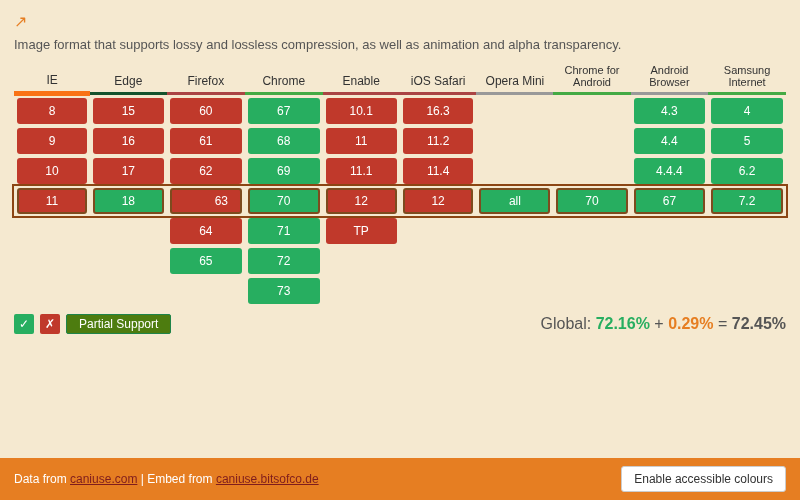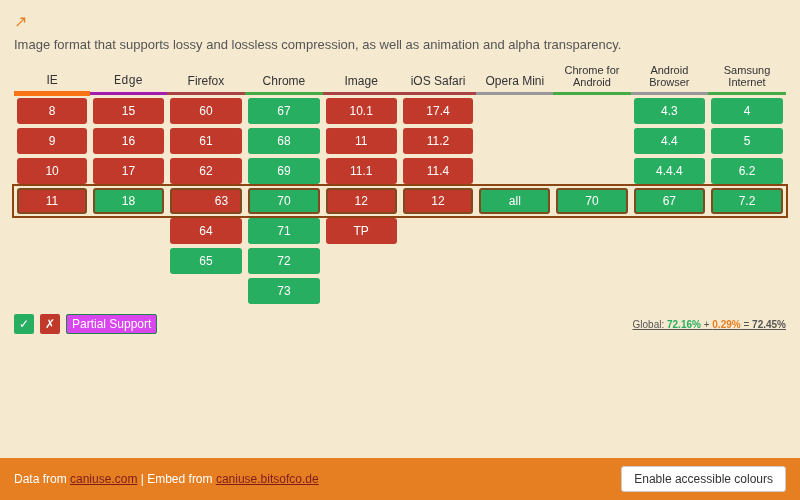--- a/index.html
+++ b/index.html
@@ -43,21 +43,21 @@
     .browser-table th {
       text-align: center;
       font-weight: normal;
       font-size: 12px;
       color: #333;
       padding: 2px 2px 4px 2px;
       vertical-align: bottom;
       width: 80px;
     }
     .browser-table th.ie-col { border-bottom: 5px solid #f97316; }
-    .browser-table th.edge-col { border-bottom: 3px solid #a21caf; font-family: Liberation Mono, monospace; }
+    .browser-table th.edge-col { border-bottom: 3px solid #14532d; }
     .browser-table th.firefox-col { border-bottom: 3px solid #aa4444; }
     .browser-table th.chrome-col { border-bottom: 3px solid #44aa44; }
     .browser-table th.safari-col { border-bottom: 3px solid #aa4444; }
     .browser-table th.ios-col { border-bottom: 3px solid #aa4444; }
     .browser-table th.opera-col { border-bottom: 3px solid #999; }
     .browser-table th.chrome-android-col { border-bottom: 3px solid #44aa44; }
     .browser-table th.android-col { border-bottom: 3px solid #999; }
     .browser-table th.samsung-col { border-bottom: 3px solid #44aa44; }
     .version-cell {
       border-radius: 3px;
@@ -126,53 +126,52 @@
       color: white;
       width: 20px;
       height: 20px;
       display: flex;
       align-items: center;
       justify-content: center;
       border-radius: 2px;
       font-size: 12px;
     }
     .legend-partial {
-      background: #d946ef;
+      background: #4d7c0f;
       color: white;
-      padding: 2px 5px;
+      padding: 2px 12px;
       border-radius: 2px;
       font-size: 12px;
       border: 1px solid #1e8449;
     }
     .global-stats {
       position: absolute;
       right: 14px;
       bottom: 50px;
-      font-size: 10px;
+      font-size: 16px;
       color: #555;
-      text-decoration: underline;
     }
   </style>
 </head>
 <body>
 
 <div class="main-content">
   <div class="title-row">
     <span class="external-link-icon">↗</span>
   </div>
   <div class="description">Image format that supports lossy and lossless compression, as well as animation and alpha transparency.</div>
 
   <table class="browser-table">
     <thead>
       <tr>
         <th class="ie-col">IE</th>
         <th class="edge-col">Edge</th>
         <th class="firefox-col">Firefox</th>
         <th class="chrome-col">Chrome</th>
-        <th class="safari-col">Image</th>
+        <th class="safari-col">Enable</th>
         <th class="ios-col">iOS Safari</th>
         <th class="opera-col">Opera Mini</th>
         <th class="chrome-android-col" style="font-size:11px;">Chrome for<br>Android</th>
         <th class="android-col" style="font-size:11px;">Android<br>Browser</th>
         <th class="samsung-col" style="font-size:11px;">Samsung<br>Internet</th>
       </tr>
     </thead>
     <tbody id="table-body">
     <tr>
           <td style="padding: 1px 2px;">
@@ -184,21 +183,21 @@
           <td style="padding: 1px 2px;">
             <div class="version-cell red">60</div>
           </td>
           <td style="padding: 1px 2px;">
             <div class="version-cell green">67</div>
           </td>
           <td style="padding: 1px 2px;">
             <div class="version-cell red">10.1</div>
           </td>
           <td style="padding: 1px 2px;">
-            <div class="version-cell red">17.4</div>
+            <div class="version-cell red">16.3</div>
           </td>
           <td style="padding: 1px 2px;">
             <div class="version-cell empty" style="height: 26px;"></div>
           </td>
           <td style="padding: 1px 2px;">
             <div class="version-cell empty" style="height: 26px;"></div>
           </td>
           <td style="padding: 1px 2px;">
             <div class="version-cell green">4.3</div>
           </td>

